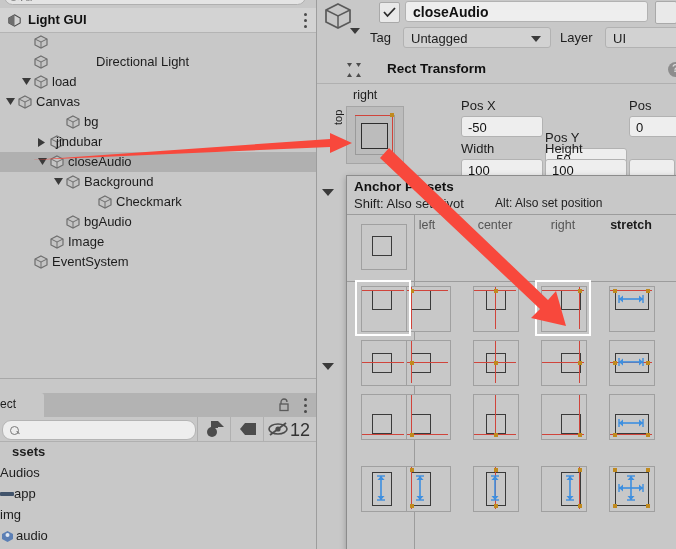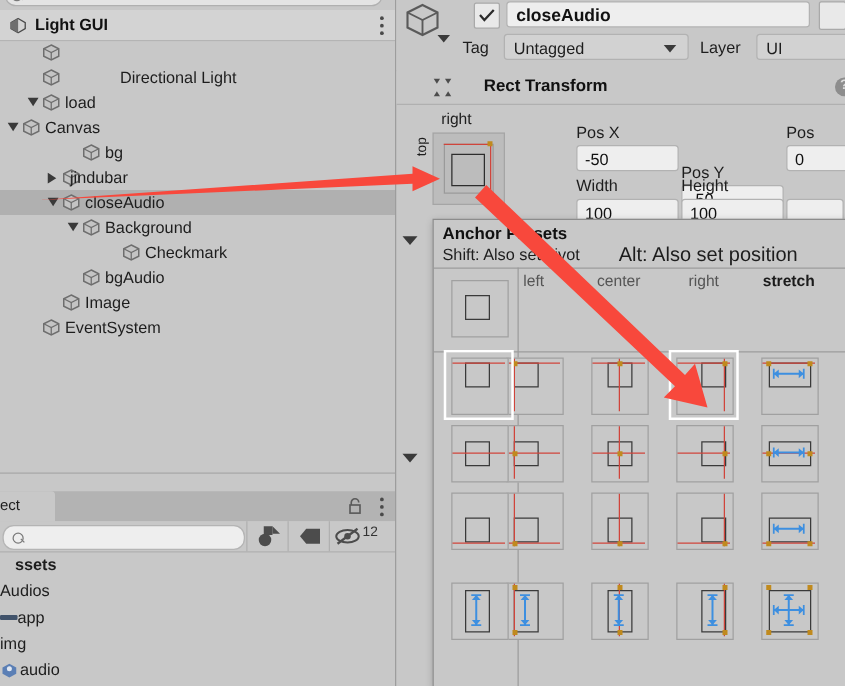--- a/index.html
+++ b/index.html
@@ -48,21 +48,21 @@
   #project .tab span{position:absolute;left:18px;top:4px;font-size:12px;color:#1d1d1d;}
   #project .lock{position:absolute;right:26px;top:5px;}
   #project .kebab2{position:absolute;right:8px;top:5px;width:4px;height:15px;}
   #project .kebab2 i{display:block;width:3px;height:3px;border-radius:50%;background:#4a4a4a;margin-bottom:3px;}
 
   #project .toolrow{position:absolute;left:0;top:38px;width:316px;height:24px;background:#c8c8c8;border-bottom:1px solid #b0b0b0;}
   #project .psearch{position:absolute;left:2px;top:3px;width:192px;height:18px;background:#eee;border:1px solid #b4b4b4;border-radius:9px;}
   #project .psearch .smag{position:absolute;left:7px;top:5px;width:7px;height:7px;border:1.2px solid #7a7a7a;border-radius:50%;}
   #project .psearch .smag:after{content:'';position:absolute;left:5px;top:5px;width:4px;height:1.2px;background:#7a7a7a;transform:rotate(45deg);}
   #project .tbtn{position:absolute;top:0;height:24px;border-left:1px solid #b0b0b0;}
-  #project .cnt{position:absolute;top:3px;font-size:11px;color:#333;}
+  #project .cnt{position:absolute;top:3px;font-size:18px;color:#333;}
 
   #project .assets{position:absolute;left:0;top:62px;width:316px;}
   #project .arow{position:relative;height:21px;line-height:21px;white-space:nowrap;}
   #project .arow .an{position:absolute;top:0;font-size:13px;color:#1d1d1d;}
   #project .arow .an.b{font-weight:bold;}
 
   
   #inspector{position:absolute;left:316px;top:0;width:360px;height:549px;background:#c8c8c8;overflow:hidden;border-left:1px solid #9d9d9d;}
 
   .insp-head{position:absolute;left:0;top:0;width:360px;height:56px;background:#c8c8c8;border-bottom:1px solid #a8a8a8;}
@@ -98,21 +98,21 @@
   .fcol{position:absolute;}
   .flabel{font-size:13px;color:#1d1d1d;}
   .finput{background:#eee;border:1px solid #b2b2b2;border-radius:3px;height:21px;line-height:21px;
     font-size:13px;padding-left:6px;box-sizing:border-box;color:#111;}
 
   
   #presets{position:absolute;left:29px;top:175px;width:331px;height:374px;background:#c8c8c8;border:1px solid #8c8c8c;
     box-shadow:0 2px 6px rgba(0,0,0,.25);overflow:hidden;}
   #presets .ptitle{position:absolute;left:7px;top:3px;font-weight:bold;font-size:13.5px;color:#111;}
   #presets .psub1{position:absolute;left:7px;top:20px;font-size:13px;color:#1d1d1d;}
-  #presets .psub2{position:absolute;left:148px;top:20px;font-size:16px;color:#1d1d1d;}
+  #presets .psub2{position:absolute;left:148px;top:20px;font-size:12px;color:#1d1d1d;}
   #presets .hsep{position:absolute;left:0;top:38px;width:331px;height:1px;background:#9c9c9c;}
   #presets .vsep{position:absolute;left:67px;top:38px;width:1px;height:336px;background:#9c9c9c;}
   #presets .rsep{position:absolute;left:0;width:331px;height:1px;background:#9c9c9c;}
 
   .colHdr{position:absolute;top:42px;font-size:12.5px;color:#555;text-align:center;}
   .colHdr.strong{color:#1b1b1b;font-weight:bold;}
   .rowHdr{position:absolute;font-size:12.5px;color:#555;transform:rotate(-90deg);transform-origin:left top;white-space:nowrap;}
 
   .cell{position:absolute;width:52px;height:52px;}
   .cell.hl{outline:2px solid #ffffff;outline-offset:0px;}

